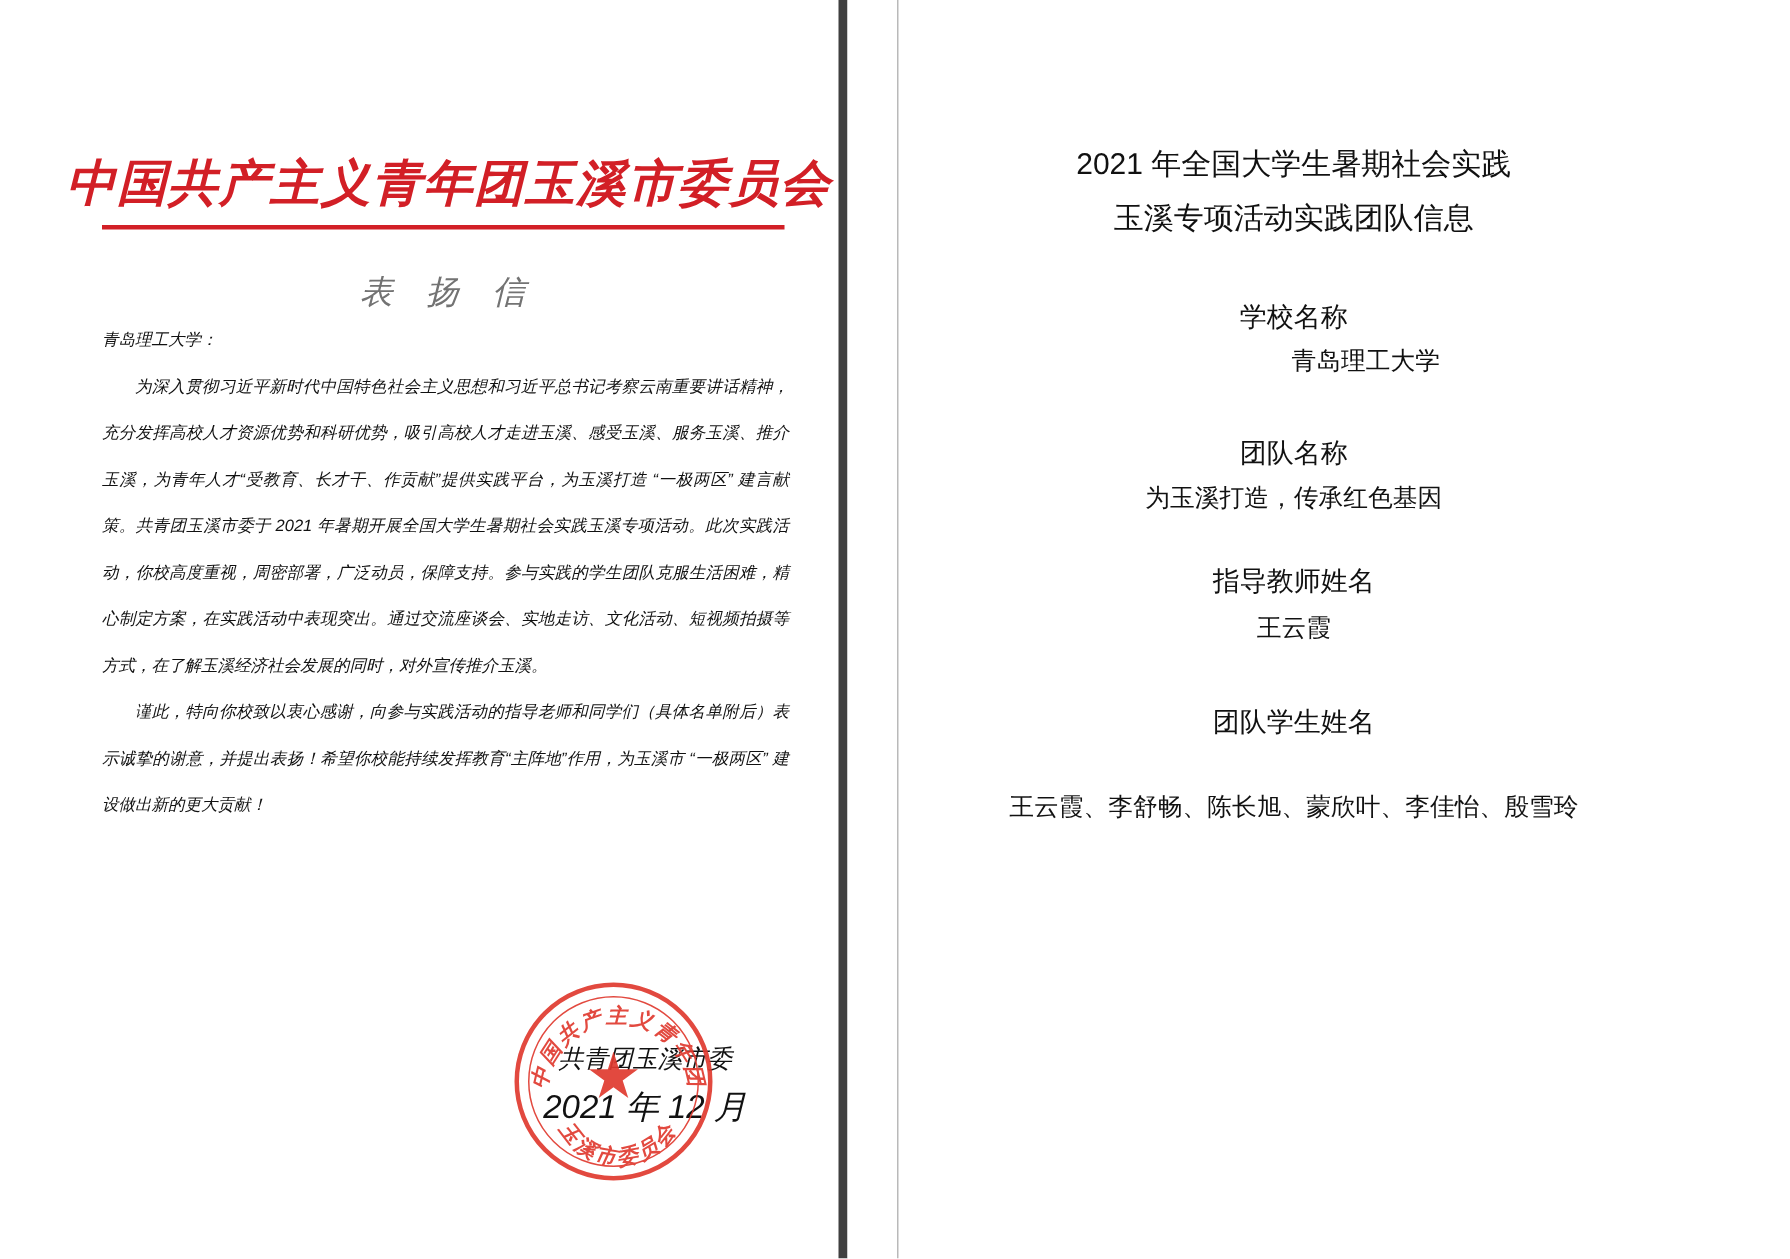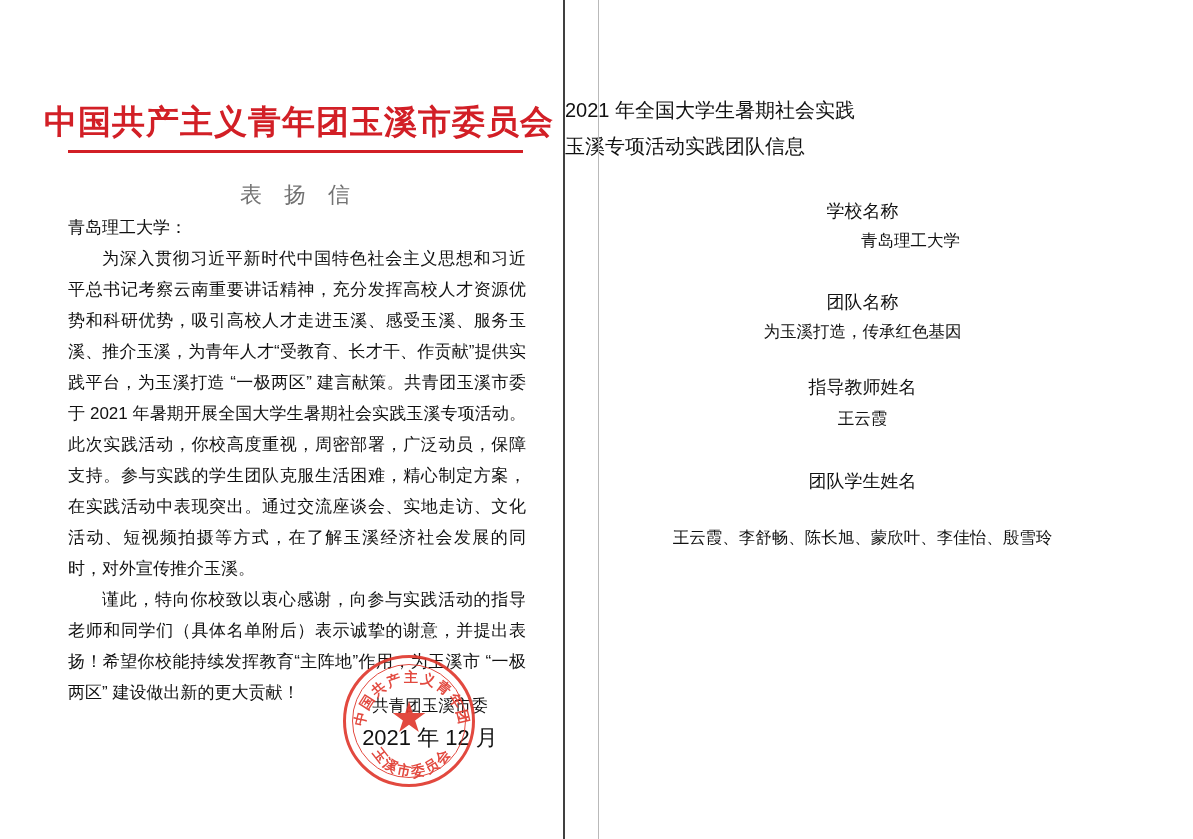--- a/index.html
+++ b/index.html
@@ -22,21 +22,22 @@
     background: #ffffff;
   }
   .sheet {
     position: relative;
     background: #ffffff;
     height: 839px;
     box-sizing: border-box;
   }
   .sheet-left {
     width: 565px;
-    border-right: 2px solid #404040;
+    border-right: 6px solid #404040;
+    font-style: italic;
   }
   .sheet-right {
     width: 595px;
   }
   .gutter {
     position: absolute;
     left: 598px;
     top: 0;
     width: 1px;
     height: 839px;
@@ -73,21 +74,21 @@
     text-align: center;
     font-size: 22px;
     letter-spacing: 8px;
     color: #737373;
   }
   .letter-body {
     position: absolute;
     top: 212px;
     left: 68px;
     width: 458px;
-    font-size: 17px;
+    font-size: 11px;
     line-height: 31px;
     color: #111;
     text-align: justify;
   }
   .salutation {
     margin: 0 0 0 0;
   }
   .para {
     margin: 0;
     text-indent: 2em;
@@ -156,20 +157,21 @@
     text-align: center;
     font-size: 22px;
     color: #111;
   }
 
   
   .r-title {
     position: absolute;
     left: 0;
     width: 595px;
+    text-align: center;
     font-size: 20px;
     color: #111;
     line-height: 36px;
   }
   .r-title-1 { top: 92px; }
   .r-title-2 { top: 128px; }
 
   .r-block {
     position: absolute;
     left: 0;

